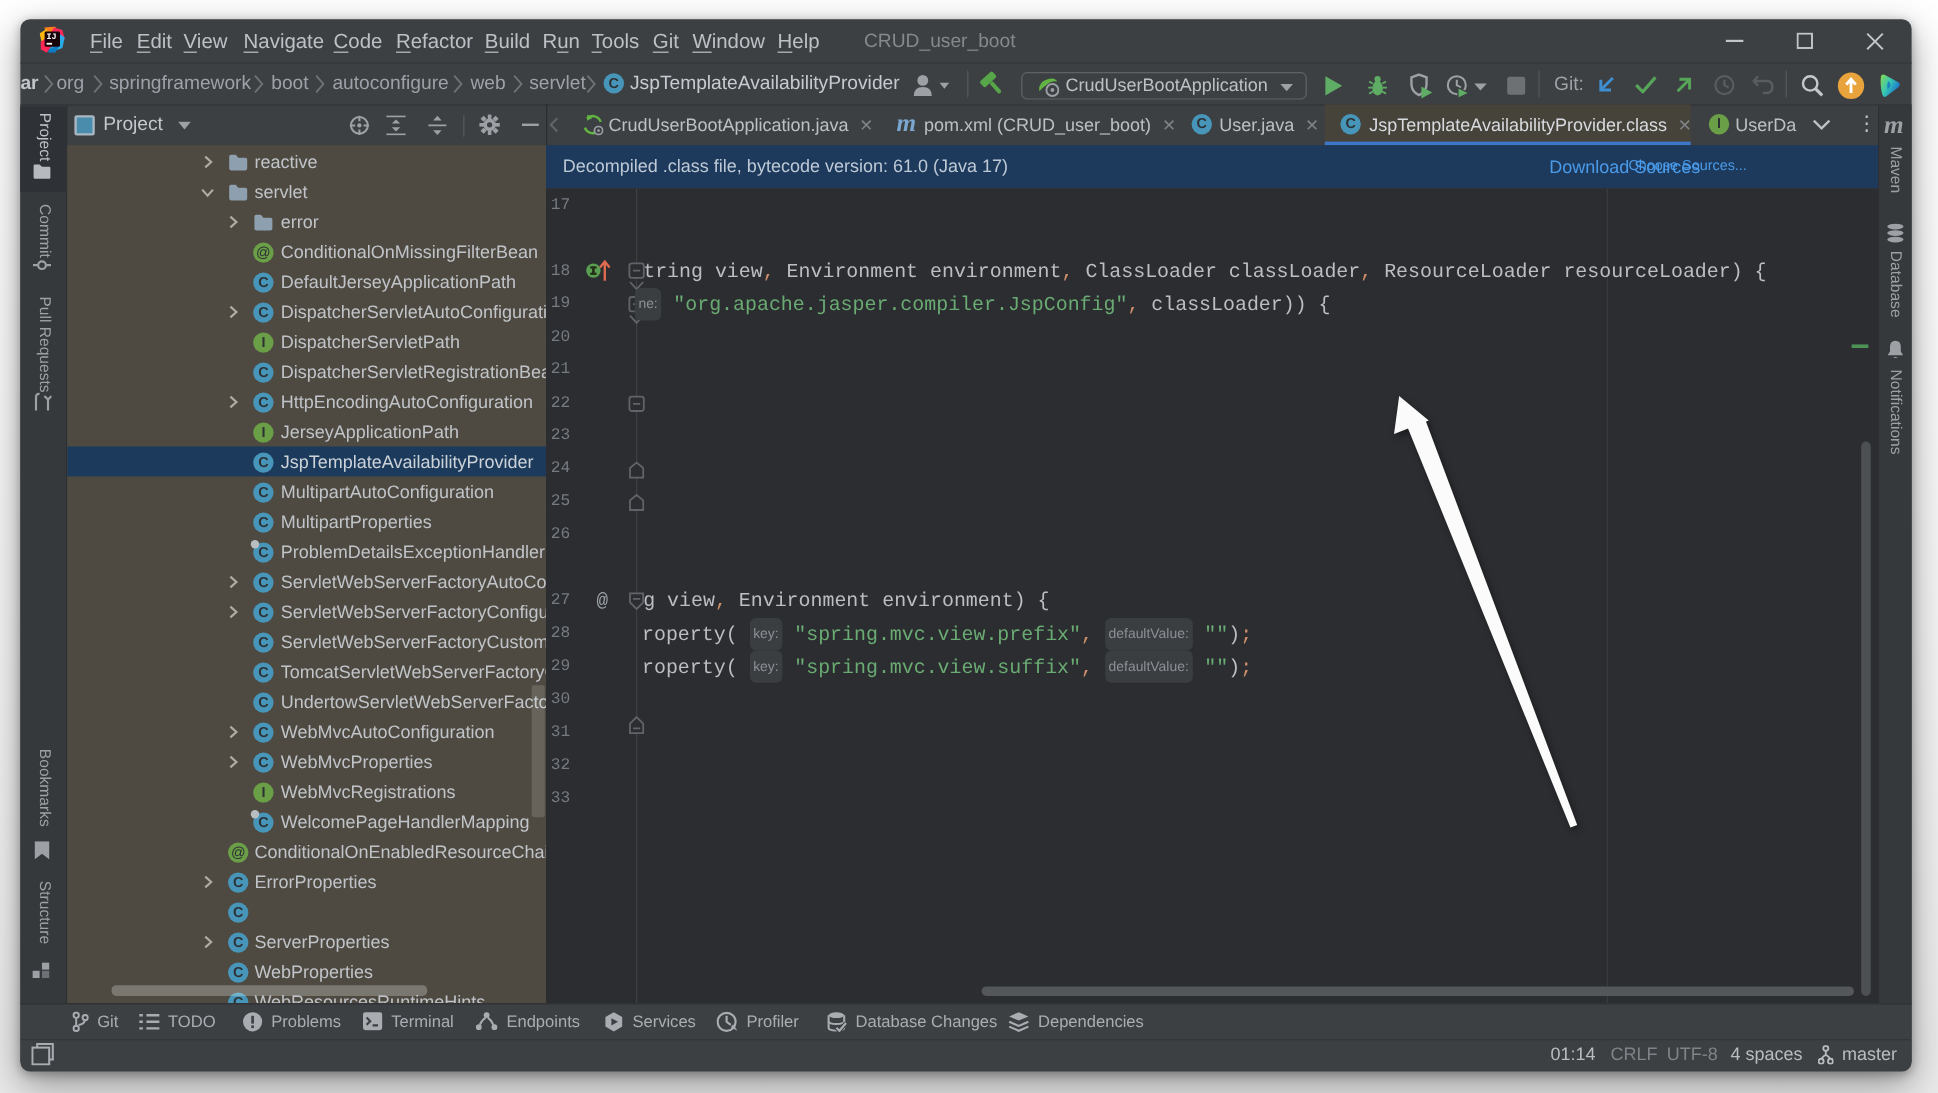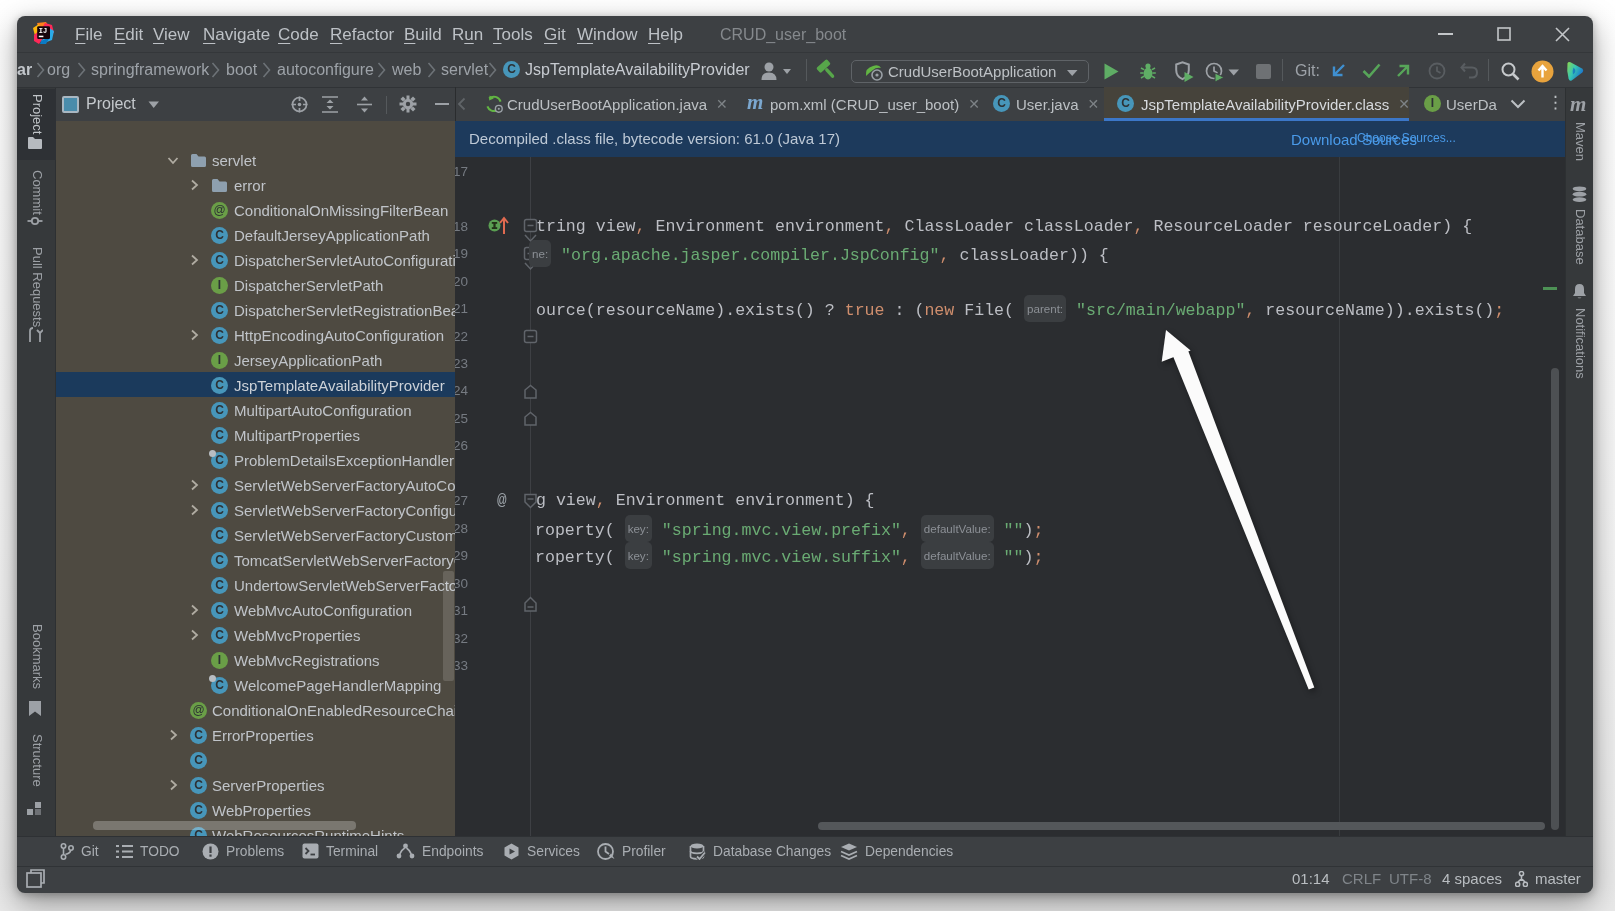--- a/index.html
+++ b/index.html
@@ -25,21 +25,21 @@
 .row .lbl { position:absolute; top:0px; }
 .ci { position:absolute; top:4px; width:17px; height:17px; border-radius:50%; font-size:12px; font-weight:bold; text-align:center; line-height:17px; color:#2d3134; }
 .ci.c { background:#4796ba; }
 .ci.i { background:#6a9e47; }
 .ci.a { background:#6a9e47; }
 
 .code-line { position:absolute; font-family:"Liberation Mono", monospace; font-size:16.6px; line-height:27px; white-space:pre; color:#bcbec4; }
 .o { color:#cf8e6d; }
 .g { color:#6aab73; }
 .inlay { display:inline-block; font-family:"Liberation Sans", sans-serif; font-size:11.6px; color:#8c9096; background:#3b3e41; border-radius:5px; padding:0 3px; vertical-align:1.5px; }
-.lnum { position:absolute; width:28px; text-align:left; font-family:Liberation Sans, sans-serif; font-size:13.5px; color:#767b82; line-height:27px; }
+.lnum { position:absolute; width:28px; text-align:center; font-family:Liberation Mono, monospace; font-size:13.5px; color:#767b82; line-height:27px; }
 
 .tab { position:absolute; top:87px; height:34px; display:flex; align-items:center; color:#bcc0c4; font-size:15px; }
 .tab .x { color:#7e8387; font-size:14px; margin-left:9px; }
 
 .bt-item { position:absolute; top:836px; height:30px; display:flex; align-items:center; color:#a9adb2; font-size:13.8px; gap:7px; }
 .sb-item { position:absolute; top:866px; height:26px; line-height:26px; color:#b9bdc1; font-size:15px; }
 .sb-dim { color:#7f8489; }
 svg { display:block; }
 </style>
 </head>
@@ -281,20 +281,29 @@
         <rect x="2.2" y="2.2" width="3.6" height="3.6" transform="rotate(45 4 4)"></rect>
         <rect x="12.2" y="12.2" width="3.6" height="3.6" transform="rotate(45 14 14)"></rect>
         <rect x="12.2" y="2.2" width="3.6" height="3.6" transform="rotate(45 14 4)"></rect>
         <rect x="2.2" y="12.2" width="3.6" height="3.6" transform="rotate(45 4 14)"></rect>
       </g>
       <circle cx="9" cy="9" r="2.2" fill="#3d4043"></circle>
     </svg>
     <div class="abs" style="left:435px;top:103px;width:14px;height:2px;background:#9da1a6"></div>
 
     <div class="tree" id="treebody">
+        <div class="row" style="top:1.5px">
+          <svg class="chev" style="left:109px" viewBox="0 0 16 16">
+            <path d="M6 3.5 L11 8 L6 12.5" stroke="#b0aca2" stroke-width="1.8" fill="none"></path>
+          </svg>
+          <svg class="chev" style="left:134px;width:17px;height:17px" viewBox="0 0 17 15">
+            <path d="M1 2.5 Q1 1 2.5 1 L6.5 1 L8.5 3.5 L14.5 3.5 Q16 3.5 16 5 L16 12.5 Q16 14 14.5 14 L2.5 14 Q1 14 1 12.5 Z" fill="#8ea0af"></path>
+          </svg>
+          <span class="lbl" style="left:156px">reactive</span>
+        </div>
         <div class="row" style="top:26.5px">
           <svg class="chev" style="left:109px" viewBox="0 0 16 16">
             <path d="M3.5 6 L8 11 L12.5 6" stroke="#b0aca2" stroke-width="1.8" fill="none"></path>
           </svg>
           <svg class="chev" style="left:134px;width:17px;height:17px" viewBox="0 0 17 15">
             <path d="M1 2.5 Q1 1 2.5 1 L6.5 1 L8.5 3.5 L14.5 3.5 Q16 3.5 16 5 L16 12.5 Q16 14 14.5 14 L2.5 14 Q1 14 1 12.5 Z" fill="#8ea0af"></path>
           </svg>
           <span class="lbl" style="left:156px">servlet</span>
         </div>
         <div class="row" style="top:51.5px">
@@ -540,21 +549,20 @@
             <path d="M2 1.5 L13 1.5 L13 9 L7.5 14.5 L2 9 Z" fill="#2b2d30" stroke="#60646a" stroke-width="1.5"></path>
             <line x1="4.5" y1="6" x2="10.5" y2="6" stroke="#60646a" stroke-width="1.5"></line>
           </svg>
         <svg class="abs" style="left:523px;top:596px" width="15" height="17" viewBox="0 0 15 17">
             <path d="M2 7 L7.5 1.5 L13 7 L13 15 L2 15 Z" fill="#2b2d30" stroke="#60646a" stroke-width="1.5"></path>
             <line x1="4.5" y1="11" x2="10.5" y2="11" stroke="#60646a" stroke-width="1.5"></line>
           </svg>
 
         <div class="code-line" style="left:529px;top:240px"><span class="inlay">ne:</span> <span class="g">"org.apache.jasper.compiler.JspConfig"</span><span class="o">,</span> classLoader)) {</div>
         <div class="code-line" style="left:536px;top:213px">tring view<span class="o">,</span> Environment environment<span class="o">,</span> ClassLoader classLoader<span class="o">,</span> ResourceLoader resourceLoader) {</div>
-        <div class="code-line" style="left:536px;top:295px">ource(resourceName).exists() ? <span class="o">true</span> : (<span class="o">new</span> File( <span class="inlay">parent:</span> <span class="g">"src/main/webapp"</span><span class="o">,</span> resourceName)).exists()<span class="o">;</span></div>
         <div class="code-line" style="left:536px;top:487px">g view<span class="o">,</span> Environment environment) {</div>
         <div class="code-line" style="left:535px;top:515px">roperty( <span class="inlay">key:</span> <span class="g">"spring.mvc.view.prefix"</span><span class="o">,</span> <span class="inlay">defaultValue:</span> <span class="g">""</span>)<span class="o">;</span></div>
         <div class="code-line" style="left:535px;top:542px">roperty( <span class="inlay">key:</span> <span class="g">"spring.mvc.view.suffix"</span><span class="o">,</span> <span class="inlay">defaultValue:</span> <span class="g">""</span>)<span class="o">;</span></div>
 
         <div class="abs" style="left:1551px;top:368px;width:8px;height:462px;background:#4d5053;border-radius:4px"></div>
         <div class="abs" style="left:818px;top:822px;width:727px;height:8px;background:#54575a;border-radius:4px"></div>
 
         <div class="abs" style="left:1543px;top:287px;width:14px;height:3px;background:#4d9155"></div>
 
         <svg class="abs" style="left:1100px;top:300px;filter:drop-shadow(2px 3px 3px rgba(0,0,0,0.4))" width="260" height="420" viewBox="0 0 260 420">

